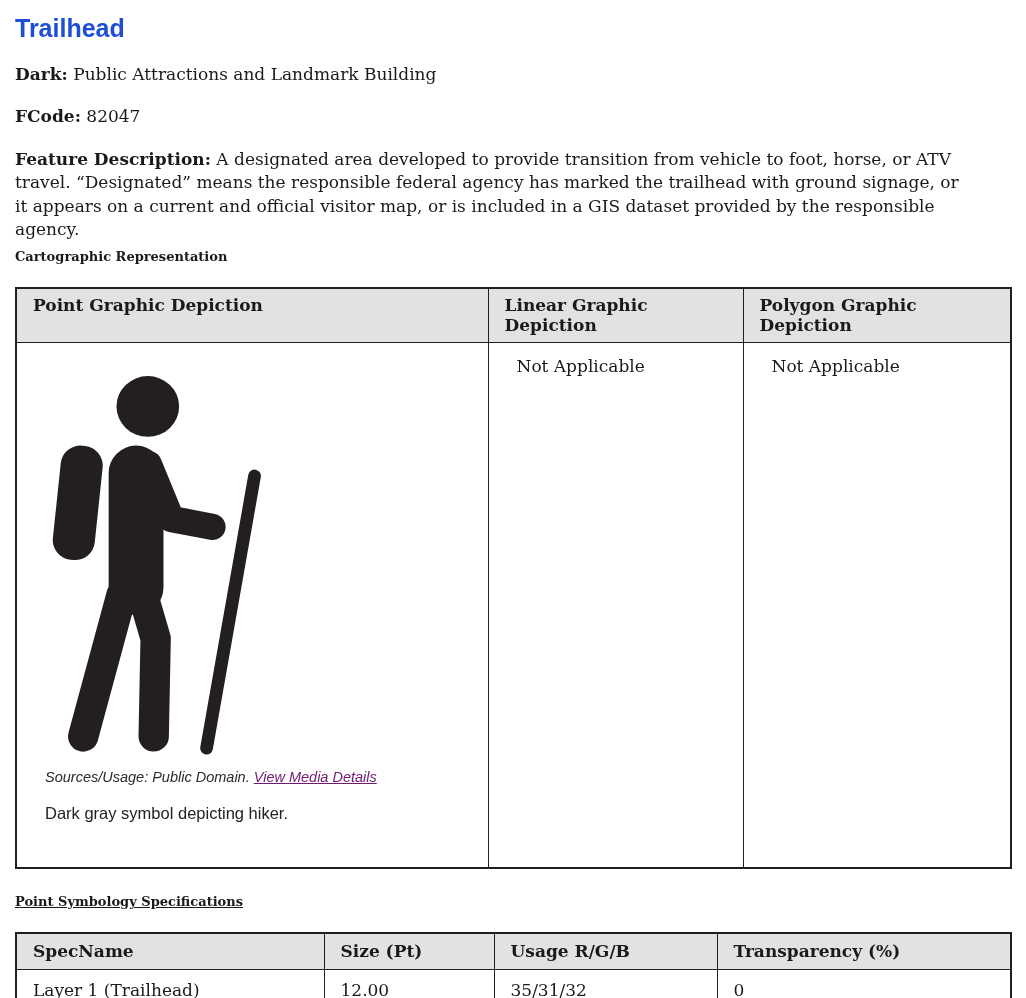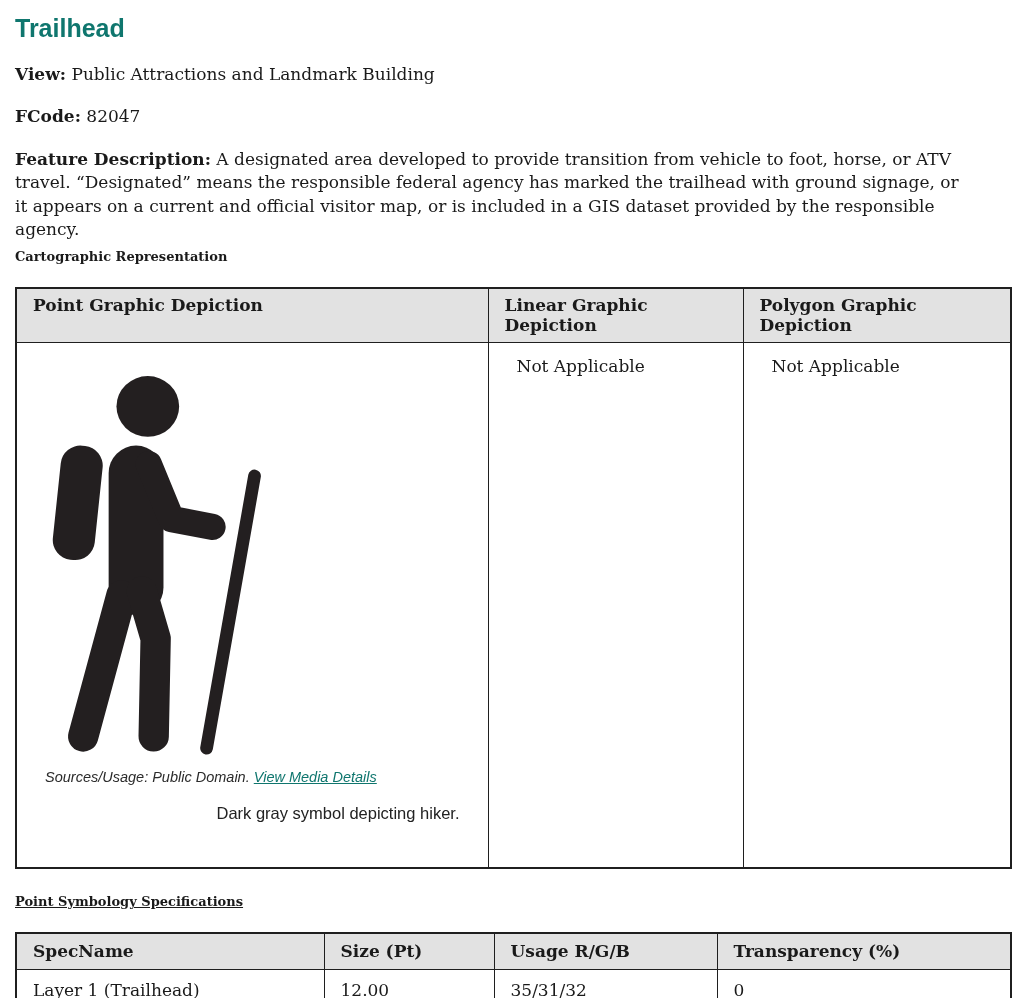--- a/index.html
+++ b/index.html
@@ -10,21 +10,21 @@
     overflow: hidden;
     padding: 12px 15px 18px 15px;
     color: #1a1a1a;
     font-family: "DejaVu Serif", "Liberation Serif", serif;
     font-size: 17px;
   }
   .page-title {
     font-family: "Liberation Sans", "DejaVu Sans", sans-serif;
     font-size: 25px;
     font-weight: bold;
-    color: #0f766e;
+    color: #1d4ed8;
     margin: 2px 0 21px 0;
   }
   .meta-line { margin: 0 0 22px 0; }
   .meta-line b, .desc b { font-weight: bold; }
   .desc {
     margin: 0 0 7px 0;
     line-height: 1.38;
     max-width: 956px;
   }
   .section-heading {
@@ -60,39 +60,38 @@
   .hiker-svg { display: block; }
   .sources-line {
     font-family: "Liberation Sans", "DejaVu Sans", sans-serif;
     font-style: italic;
     font-size: 14.5px;
     color: #2b2b2b;
     margin-top: 5px;
     white-space: nowrap;
   }
   .media-link {
-    color: #0f766e;
+    color: #701a75;
     text-decoration: underline;
     cursor: pointer;
   }
   .icon-caption {
     font-family: "Liberation Sans", "DejaVu Sans", sans-serif;
     font-size: 16.5px;
     color: #222222;
     margin-top: 19px;
-    text-align: right;
   }
   .tbl-wrap { width: 995px; }
 </style>
 </head>
 <body>
 
 <h1 class="page-title">Trailhead</h1>
 
-<p class="meta-line"><b>View:</b> <span>Public Attractions and Landmark Building</span></p>
+<p class="meta-line"><b>Dark:</b> <span>Public Attractions and Landmark Building</span></p>
 
 <p class="meta-line"><b>FCode:</b> <span>82047</span></p>
 
 <p class="desc"><b>Feature Description:</b> <span>A designated area developed to provide transition from vehicle to foot, horse, or ATV travel. “Designated” means the responsible federal agency has marked the trailhead with ground signage, or it appears on a current and official visitor map, or is included in a GIS dataset provided by the responsible agency.</span></p>
 
 <h2 class="section-heading">Cartographic Representation</h2>
 
 <div class="tbl-wrap">
 <table class="depiction-table">
   <colgroup>

